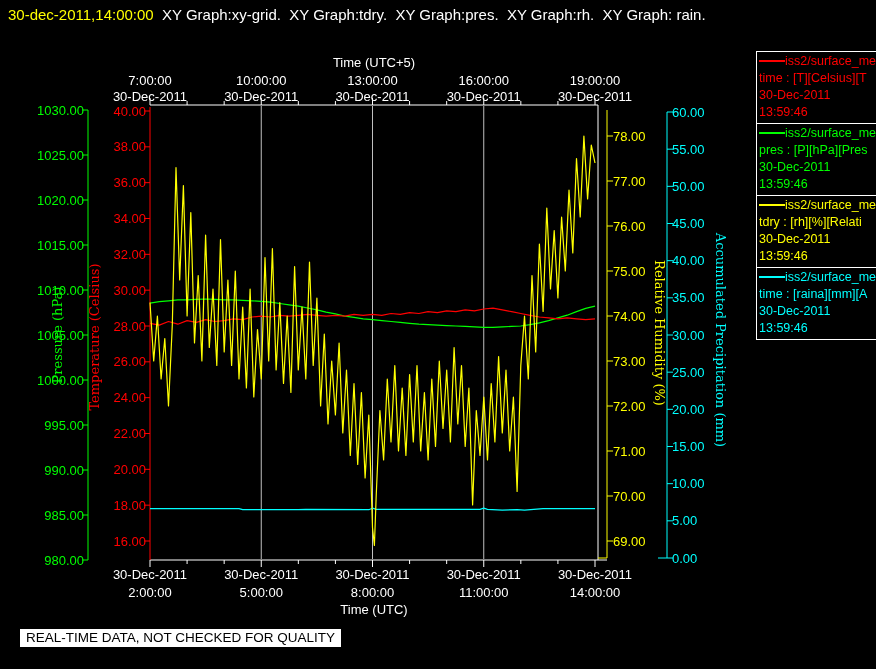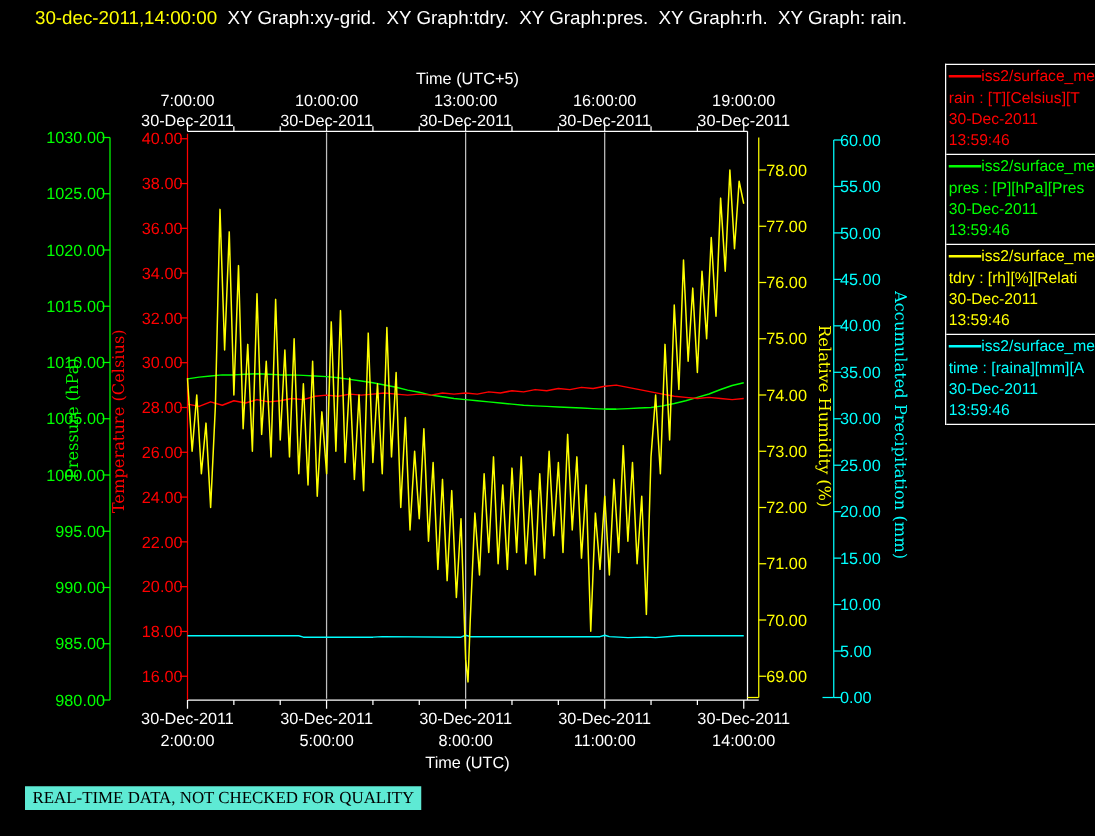--- a/index.html
+++ b/index.html
@@ -1,29 +1,29 @@
 <!DOCTYPE html>
 <html><head>
 <meta charset="utf-8">
 <style>
   html,body{margin:0;padding:0;background:#000;}
   #stage{position:relative;width:876px;height:669px;background:#000;overflow:hidden;
          font-family:"Liberation Sans",sans-serif;}
   #titlebar{position:absolute;left:8px;top:4px;width:748px;font-size:15px;line-height:21px;
-            color:#fff;white-space:pre-wrap;margin-left:20px;}
+            color:#fff;white-space:pre-wrap;}
   #titlebar .clock{color:#ffff00;}
   #chart-svg{position:absolute;left:0;top:0;}
   #legend{position:absolute;left:756px;top:51px;width:120px;border-left:1px solid #fff;
           border-top:1px solid #fff;}
   .legend-entry{height:70px;border-bottom:1px solid #fff;overflow:hidden;white-space:nowrap;
                 font-size:12.5px;line-height:17px;padding-top:1px;}
   .legend-entry .swatch{display:inline-block;width:26px;height:2px;vertical-align:3px;}
   .legend-entry div{padding-left:2px;}
-  #notice{position:absolute;left:20px;top:629px;background:#5eead4;color:#000;
-          font-size:13.5px;padding:1px 6px 2px 6px;white-space:nowrap;font-family:Liberation Serif, serif;}
+  #notice{position:absolute;left:20px;top:629px;background:#ffffff;color:#000;
+          font-size:13.5px;padding:1px 6px 2px 6px;white-space:nowrap;}
 </style>
 </head>
 <body>
 
 <div id="stage">
   <div id="titlebar"><span class="clock">30-dec-2011,14:00:00</span><span>  </span><span>XY Graph:xy-grid.  XY Graph:tdry.  XY Graph:pres.  XY Graph:rh.  XY Graph: rain.</span></div>
 
   <svg id="chart-svg" width="876" height="669">
       <line x1="261.25" y1="106" x2="261.25" y2="559" stroke="#c0c0c0" stroke-width="1"></line>
       <line x1="372.5" y1="106" x2="372.5" y2="559" stroke="#c0c0c0" stroke-width="1"></line>
@@ -185,21 +185,21 @@
       <text x="716" y="340" font-family="&quot;DejaVu Serif&quot;,serif" font-size="13px" fill="#00ffff" text-anchor="middle" transform="rotate(90 716 340)">Accumulated Precipitation (mm)</text>
       <polyline points="150.0,303.1 159.3,301.7 168.5,300.8 177.8,299.9 187.1,299.9 196.4,299.4 205.6,299.0 214.9,299.4 224.2,299.9 233.4,299.9 242.7,300.3 252.0,300.8 261.3,301.3 270.5,302.2 279.8,303.5 289.1,304.8 298.3,306.2 307.6,308.0 316.9,309.8 326.1,312.1 335.4,313.8 344.7,316.1 354.0,317.4 363.2,318.8 372.5,319.7 381.8,320.6 391.0,321.5 400.3,322.4 409.6,323.3 418.9,324.2 428.1,324.7 437.4,325.1 446.7,325.6 455.9,326.0 465.2,326.4 474.5,326.9 483.8,327.3 493.0,327.3 502.3,326.9 511.6,326.4 520.8,326.0 530.1,324.7 539.4,322.8 548.6,320.6 557.9,317.9 567.2,315.2 576.5,311.6 585.7,308.4 595.0,306.2" fill="none" stroke="#00ff00" stroke-width="1.2" stroke-linejoin="round"></polyline>
       <polyline points="150.0,323.3 159.3,325.1 168.5,321.5 177.8,324.2 187.1,320.6 196.4,322.4 205.6,319.7 214.9,321.5 224.2,320.6 233.4,318.8 242.7,319.7 252.0,317.0 261.3,316.1 270.5,317.0 279.8,315.3 289.1,316.1 298.3,315.3 307.6,314.4 316.9,315.3 326.1,316.1 335.4,315.3 344.7,316.1 354.0,314.4 363.2,315.3 372.5,314.4 381.8,315.3 391.0,313.5 400.3,314.4 409.6,312.6 418.9,313.5 428.1,311.7 437.4,312.6 446.7,310.8 455.9,311.7 465.2,309.9 474.5,310.8 483.8,309.0 493.0,308.1 502.3,309.9 511.6,311.7 520.8,313.5 530.1,315.3 539.4,317.0 548.6,317.9 557.9,318.8 567.2,317.9 576.5,318.8 585.7,319.7 595.0,318.8" fill="none" stroke="#ff0000" stroke-width="1.2" stroke-linejoin="round"></polyline>
       <polyline points="150.0,508.6 239.0,508.6 242.7,509.7 298.3,509.7 305.8,509.3 368.8,509.7 372.5,508.2 376.2,509.3 480.0,509.3 483.8,508.2 487.5,509.3 502.3,510.1 517.1,509.7 524.5,510.1 543.1,508.6 595.0,508.6" fill="none" stroke="#00ffff" stroke-width="1.2" stroke-linejoin="round"></polyline>
       <polyline points="150.0,302.5 153.7,361.0 157.4,316.0 161.1,379.0 164.8,338.5 168.5,406.0 172.3,325.0 176.0,167.5 179.7,280.0 183.4,185.5 187.1,316.0 190.8,212.5 194.5,343.0 198.2,275.5 201.9,361.0 205.6,235.0 209.3,347.5 213.0,289.0 216.8,365.5 220.5,239.5 224.2,352.0 227.9,280.0 231.6,365.5 235.3,271.0 239.0,379.0 242.7,307.0 246.4,388.0 250.1,289.0 253.8,397.0 257.5,329.5 261.3,379.0 265.0,257.5 268.7,361.0 272.4,248.5 276.1,370.0 279.8,302.5 283.5,383.5 287.2,316.0 290.9,392.5 294.6,266.5 298.3,370.0 302.0,307.0 305.8,379.0 309.5,262.0 313.2,365.5 316.9,298.0 320.6,406.0 324.3,334.0 328.0,424.0 331.7,361.0 335.4,415.0 339.1,343.0 342.8,433.0 346.5,370.0 350.3,455.5 354.0,383.5 357.7,464.5 361.4,392.5 365.1,478.0 368.8,415.0 372.5,527.5 374.4,545.5 376.2,496.0 379.9,410.5 383.6,460.0 387.3,379.0 391.0,442.0 394.8,365.5 398.5,451.0 402.2,388.0 405.9,455.5 409.6,374.5 413.3,442.0 417.0,365.5 420.7,451.0 424.4,392.5 428.1,460.0 431.8,379.0 435.5,446.5 439.3,361.0 443.0,428.5 446.7,370.0 450.4,442.0 454.1,347.5 457.8,424.0 461.5,365.5 465.2,446.5 468.9,388.0 472.6,505.0 476.3,410.5 480.0,455.5 483.8,397.0 487.5,460.0 491.2,383.5 494.9,442.0 498.6,356.5 502.3,433.0 506.0,370.0 509.7,451.0 513.4,397.0 517.1,491.5 520.8,365.5 524.5,316.0 528.3,379.0 532.0,275.5 535.7,352.0 539.4,244.0 543.1,311.5 546.8,208.0 550.5,289.0 554.2,230.5 557.9,298.0 561.6,217.0 565.3,271.0 569.0,190.0 572.8,253.0 576.5,158.5 580.2,217.0 583.9,136.0 587.6,199.0 591.3,145.0 595.0,163.0" fill="none" stroke="#ffff00" stroke-width="1.2" stroke-linejoin="round"></polyline>
     </svg>
 
   <div id="legend">
       <div class="legend-entry" style="color: rgb(255, 0, 0);">
         <div><span class="swatch" style="background:#ff0000"></span><span>iss2/surface_me</span></div>
-        <div>rain : [T][Celsius][T</div>
+        <div>time : [T][Celsius][T</div>
         <div>30-Dec-2011</div>
         <div>13:59:46</div>
       </div>
       <div class="legend-entry" style="color: rgb(0, 255, 0);">
         <div><span class="swatch" style="background:#00ff00"></span><span>iss2/surface_me</span></div>
         <div>pres : [P][hPa][Pres</div>
         <div>30-Dec-2011</div>
         <div>13:59:46</div>
       </div>
       <div class="legend-entry" style="color: rgb(255, 255, 0);">

